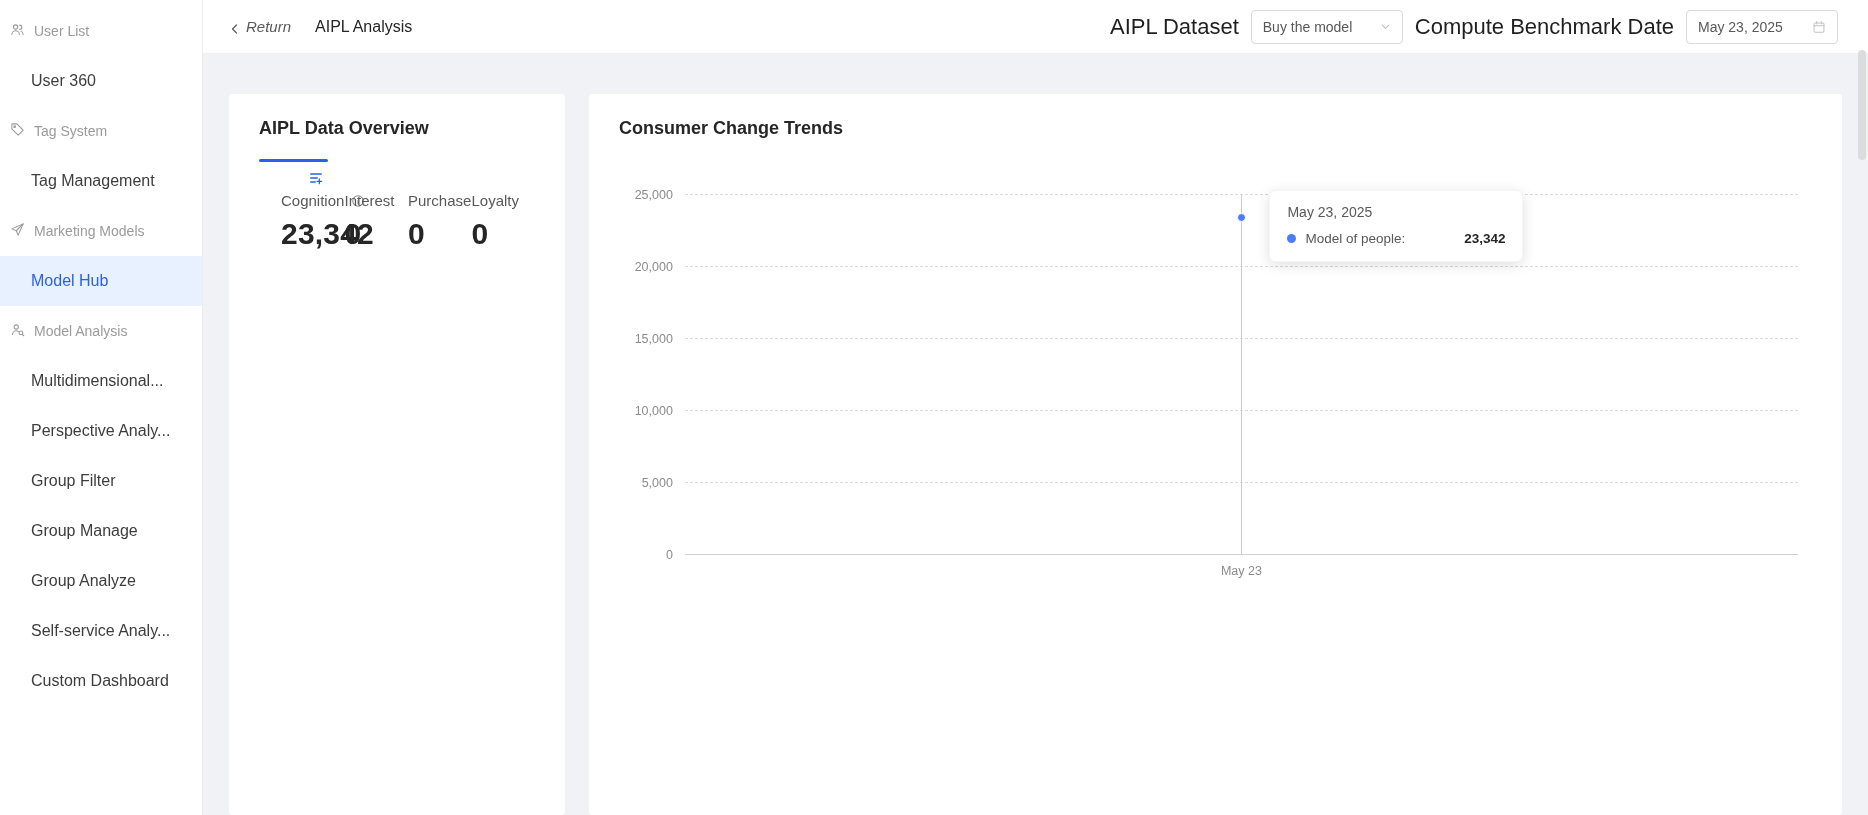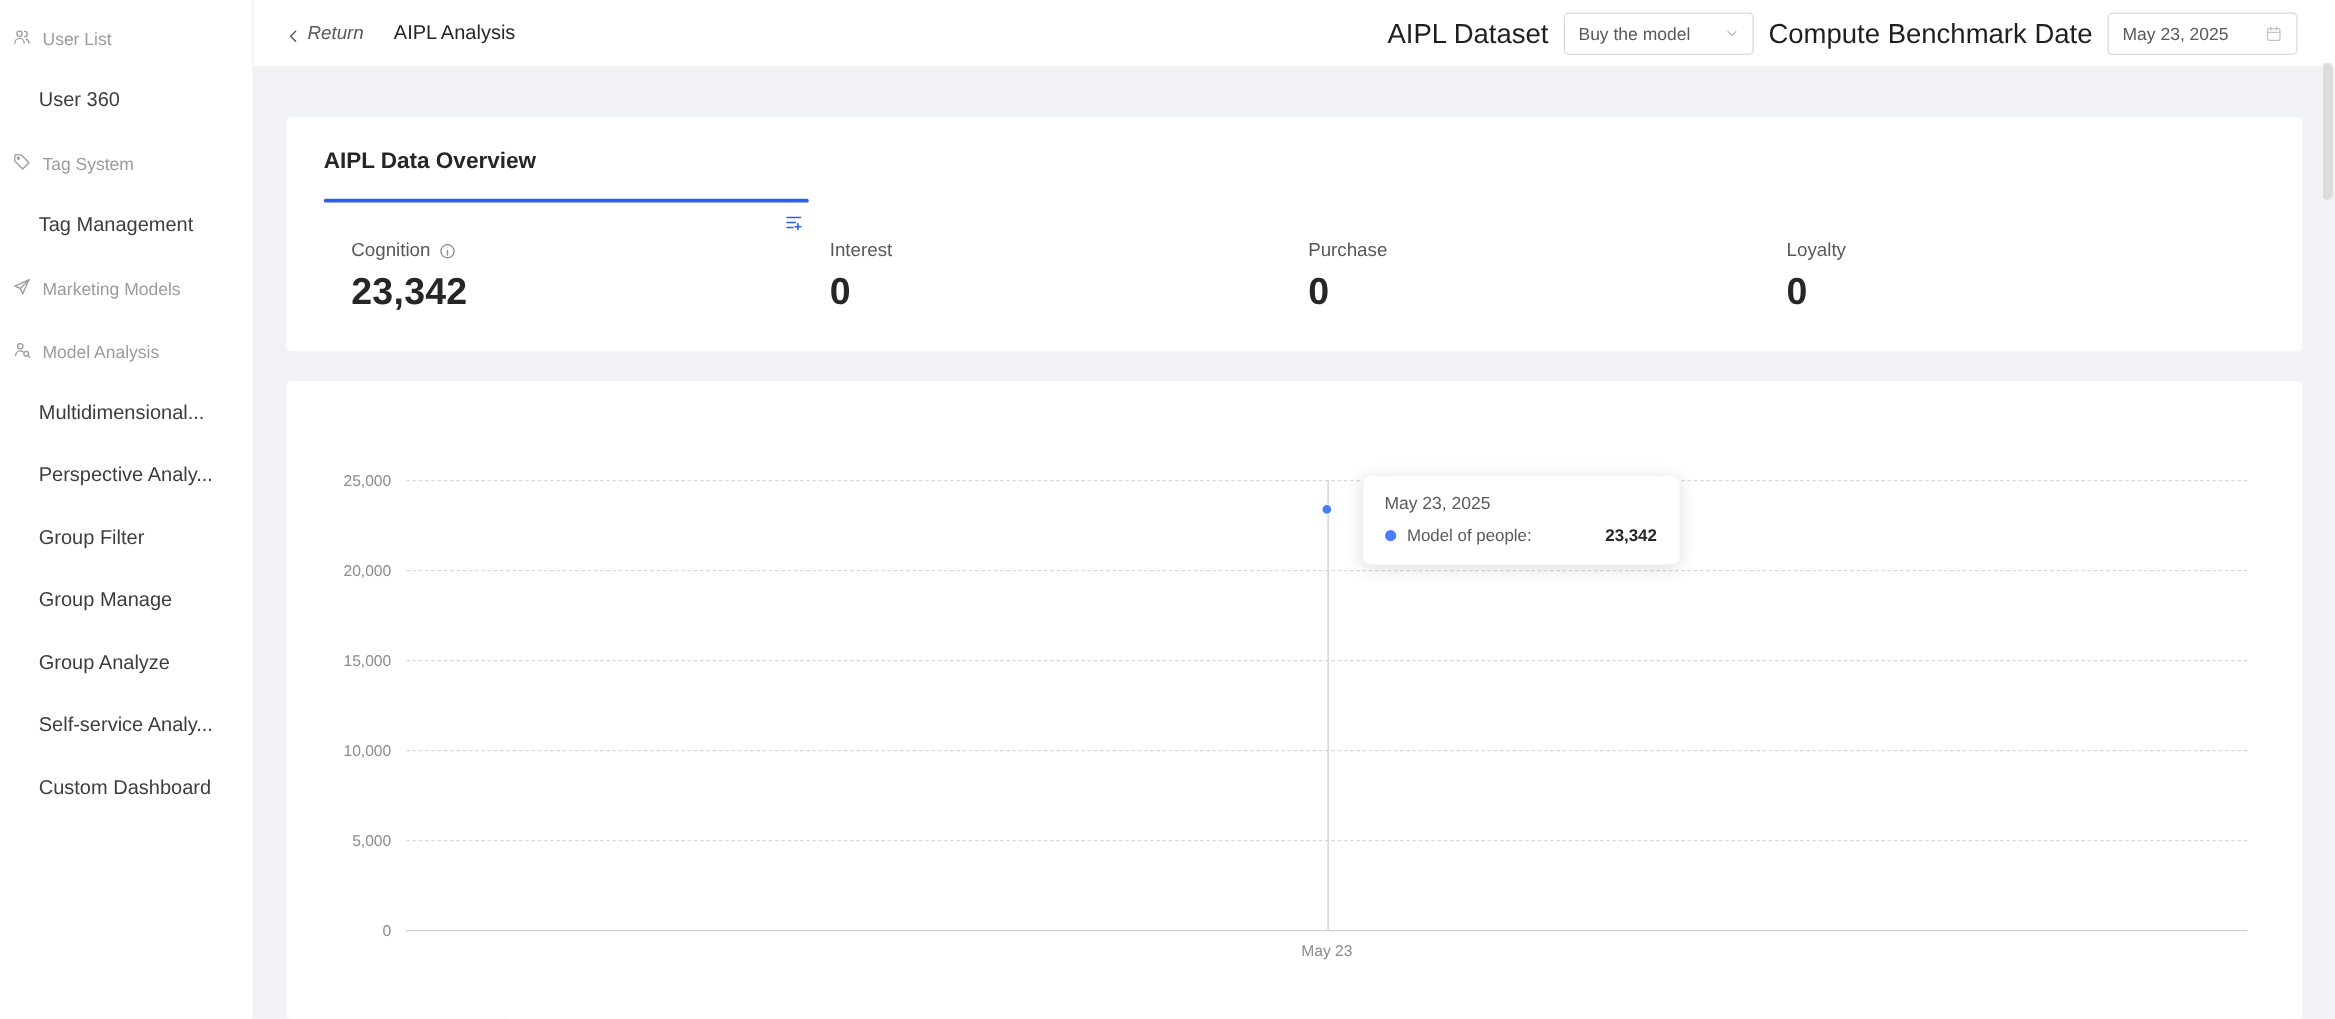--- a/index.html
+++ b/index.html
@@ -46,21 +46,21 @@
   .page-title{font-size:16px;color:#262626;}
   .topbar-right{display:flex;align-items:center;gap:12px;}
   .ctl-label{font-size:22px;font-weight:500;color:#1f1f1f;white-space:nowrap;}
   .select-box,.date-box{
     height:34px;min-width:152px;background:#fff;border:1px solid #d9d9d9;
     border-radius:4px;display:flex;align-items:center;justify-content:space-between;
     padding:0 11px;font-size:14px;color:#595959;gap:10px;cursor:pointer;white-space:nowrap;
   }
 
   
-  .content{flex:1;display:flex;flex-direction:column;gap:24px;padding:40px 26px 0;min-height:0;}
+  .content{flex:1;display:flex;flex-direction:row;gap:24px;padding:40px 26px 0;min-height:0;}
   .card{background:#fff;border-radius:4px;padding:24px 30px 30px;}
   .card-title{font-size:18px;font-weight:700;color:#262626;line-height:21px;}
 
   
   .tabline{position:relative;margin-top:20px;height:3px;}
   .tabline-active{position:absolute;left:0;top:0;height:3px;width:25%;background:var(--accent);border-radius:2px;}
   .export-btn{position:absolute;left:calc(25% - 20px);top:11px;cursor:pointer;line-height:0;}
   .metrics{display:flex;margin-top:30px;padding-left:22px;}
   .metric{flex:1;min-width:0;}
   .metric-label{display:flex;align-items:center;gap:7px;font-size:15px;color:#595959;}
@@ -136,20 +136,23 @@
     </div>
 
     <div class="section-header">
       <span>
         <svg width="15" height="15" viewBox="0 0 24 24" fill="none" stroke="#9b9b9b" stroke-width="1.7" stroke-linecap="round" stroke-linejoin="round">
             <path d="M21 3 3 11l7 3 3 7z"></path>
             <path d="M10 14 21 3"></path>
           </svg>
       </span>
       <span>Marketing Models</span>
+    </div>
+    <div class="nav-item active">
+      <span>Model Hub</span>
     </div>
 
     <div class="section-header">
       <span>
         <svg width="15" height="15" viewBox="0 0 24 24" fill="none" stroke="#9b9b9b" stroke-width="1.7" stroke-linecap="round" stroke-linejoin="round">
             <circle cx="10" cy="8" r="3.4"></circle>
             <path d="M4 20c0-3.3 2.7-6 6-6 1.4 0 2.7.5 3.7 1.3"></path>
             <circle cx="17.5" cy="17.5" r="3"></circle>
             <path d="M19.8 19.8 22 22"></path>
           </svg>
@@ -261,20 +264,21 @@
           <div class="metric">
             <div class="metric-label">
                 <span>Loyalty</span>
               </div>
             <div class="metric-value">0</div>
           </div>
         </div>
       </section>
 
       <section class="card trends-card">
+        <h2 class="card-title" style="margin:0;">Consumer Change Trends</h2>
 
         <div class="chart-plot">
           <div class="vline"></div>
           <div class="data-point" style="top: 6.632%;"></div>
 
           <div class="chart-tooltip">
             <div class="tooltip-date">May 23, 2025</div>
             <div class="tooltip-row">
               <span class="tooltip-dot"></span>
               <span>Model of people:</span>

